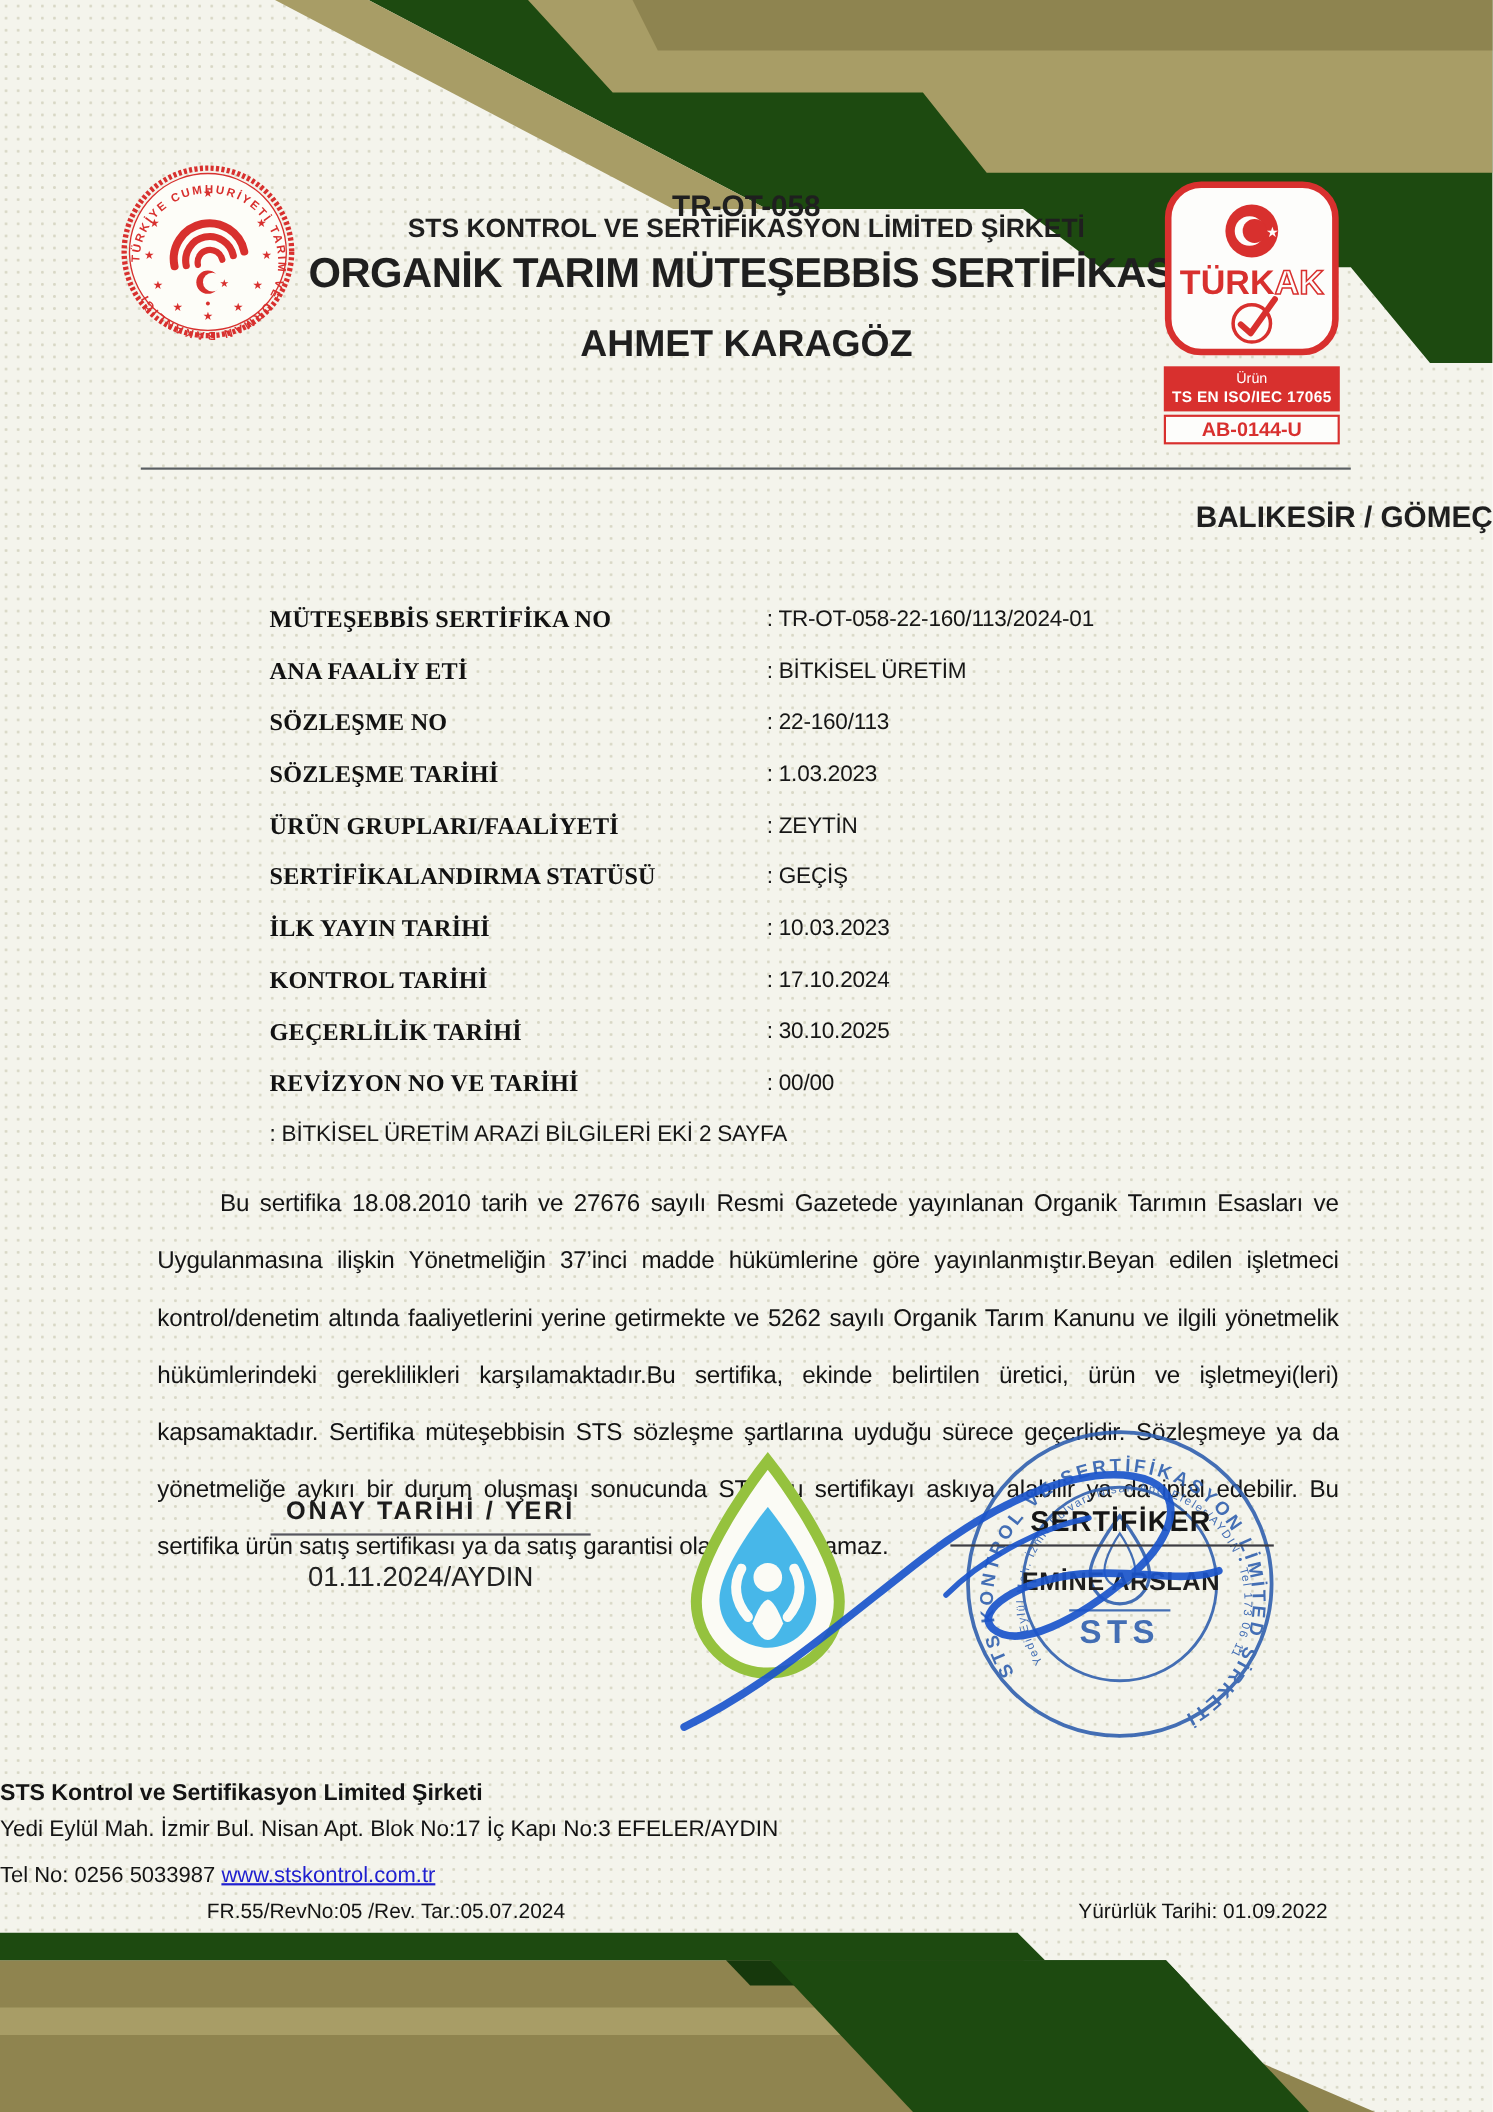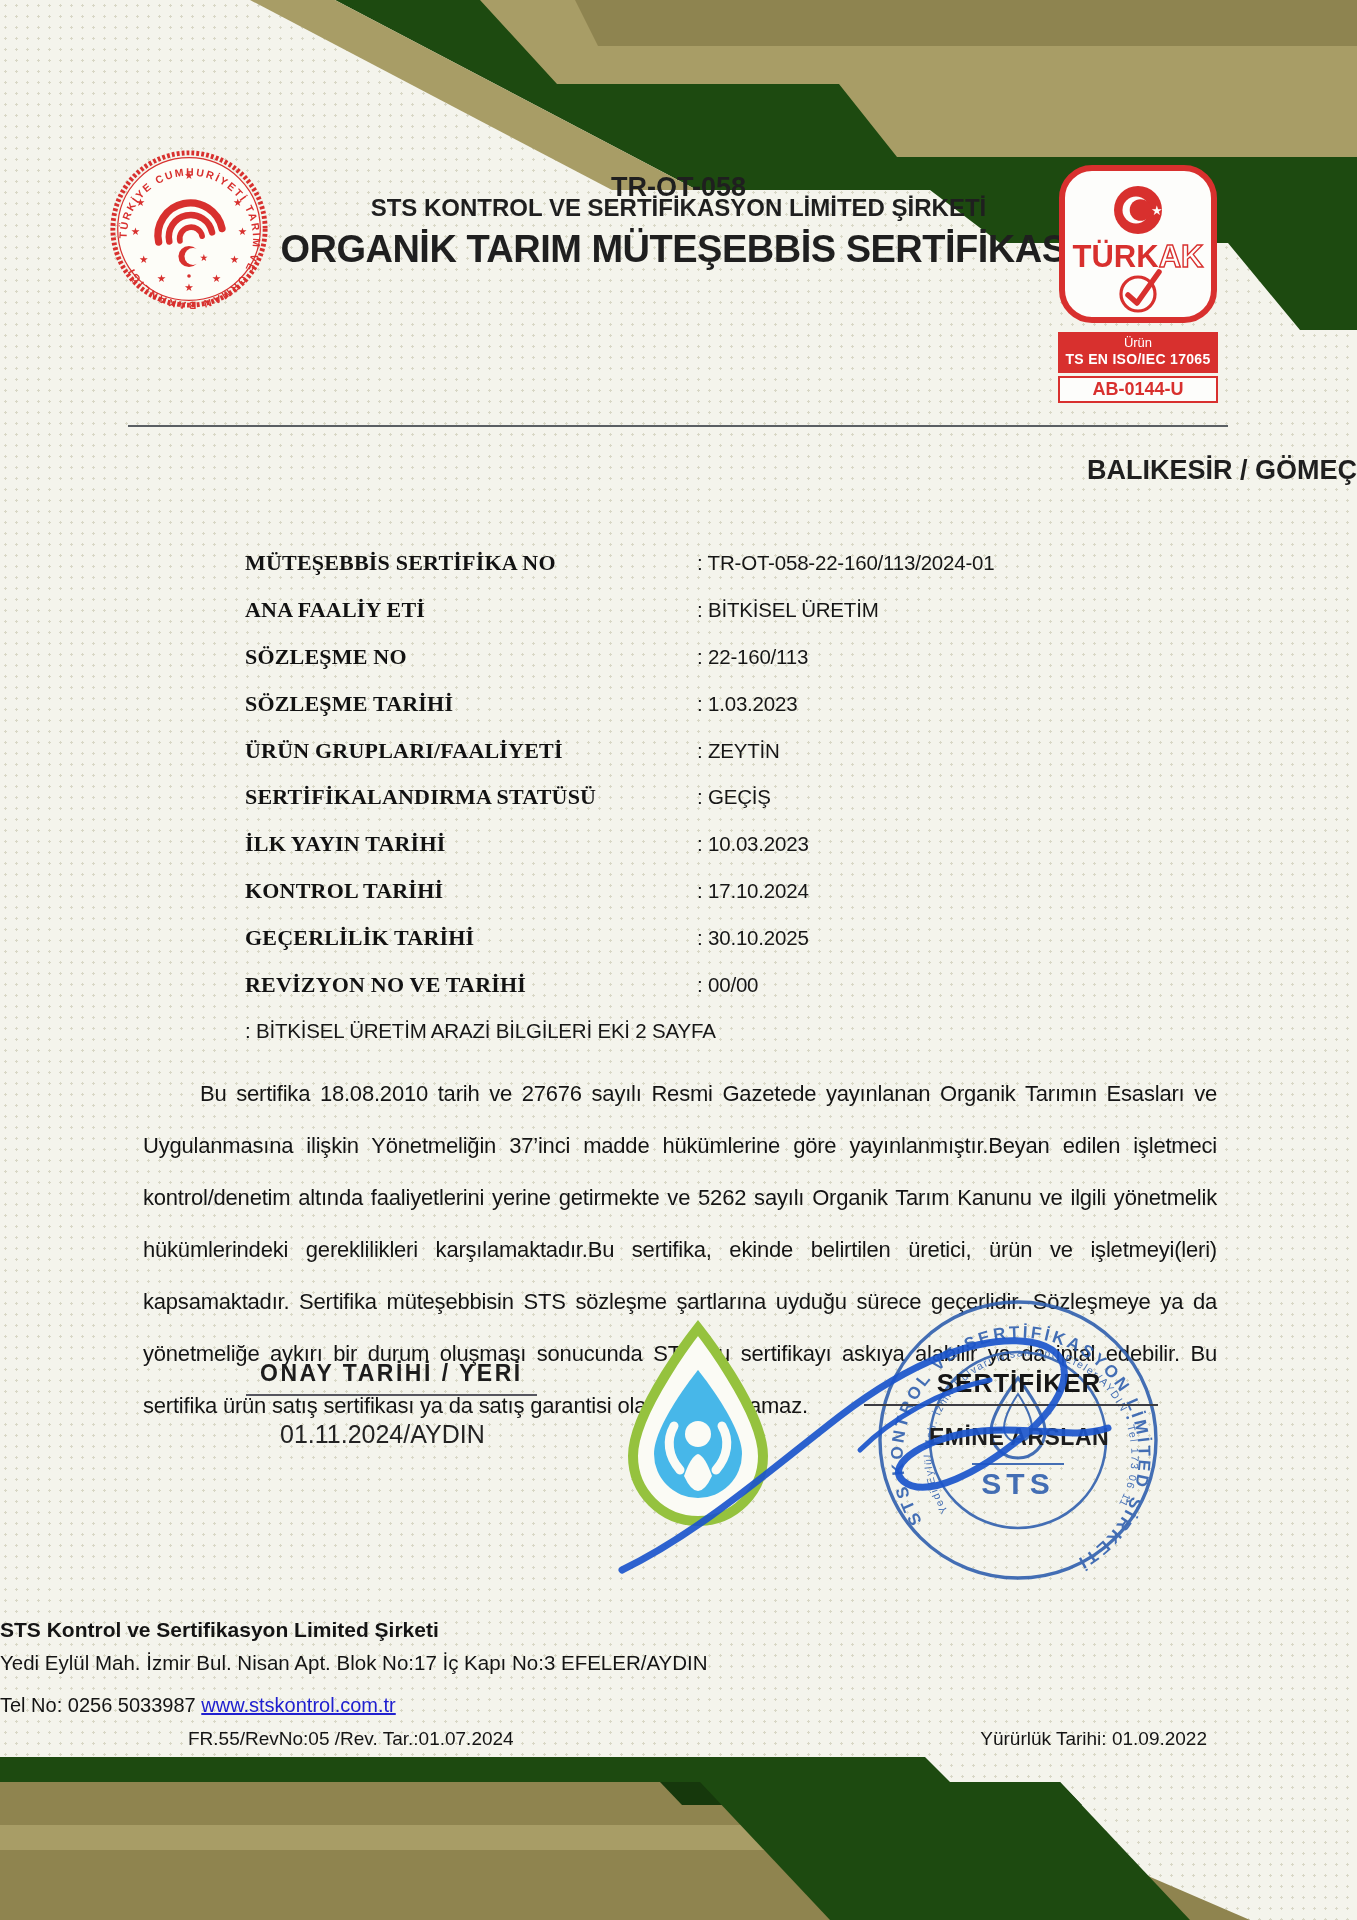--- a/index.html
+++ b/index.html
@@ -119,20 +119,21 @@
       <circle cx="0" cy="34" r="13" fill="#d8302e"></circle>
       <circle cx="5" cy="34" r="10.5" fill="#fdfdf8"></circle>
       <text x="13" y="39" font-size="12" fill="#d8302e">★</text>
       <circle cx="0" cy="58" r="2.2" fill="#d8302e"></circle>
     </g>
   </svg>
 
   <div class="hdr hdr-code">TR-OT-058</div>
   <div class="hdr hdr-company">STS KONTROL VE SERTİFİKASYON LİMİTED ŞİRKETİ</div>
   <div class="hdr hdr-title">ORGANİK TARIM MÜTEŞEBBİS SERTİFİKASI</div>
+  <div class="hdr hdr-holder">AHMET KARAGÖZ</div>
 
   <div class="turkak">
     <svg width="160" height="160" viewBox="0 0 160 160">
       <rect x="4" y="4" width="152" height="152" rx="30" fill="#fdfdfb" stroke="#d8302e" stroke-width="6"></rect>
       <circle cx="80" cy="46" r="24" fill="#d8302e"></circle>
       <circle cx="78" cy="46" r="13.5" fill="#fdfdfb"></circle>
       <circle cx="82.5" cy="46" r="10.8" fill="#d8302e"></circle>
       <text x="93" y="51" font-size="13" fill="#fdfdfb">★</text>
       <text x="80" y="103" text-anchor="middle" font-family="Liberation Sans, sans-serif" font-weight="bold" font-size="31">
         <tspan fill="#d8302e">TÜRK</tspan><tspan fill="#fdfdfb" stroke="#d8302e" stroke-width="1.4">AK</tspan>
@@ -242,16 +243,16 @@
     </g>
   </svg>
 
   <div class="foot foot-company">STS Kontrol ve Sertifikasyon Limited Şirketi</div>
   <div class="foot foot-address">Yedi Eylül Mah. İzmir Bul. Nisan Apt. Blok No:17 İç Kapı No:3 EFELER/AYDIN</div>
   <div class="foot foot-tel">
     <span>Tel No: 0256 5033987</span>
     <span> </span>
     <a class="foot-link">www.stskontrol.com.tr</a>
   </div>
-  <div class="foot-meta-left">FR.55/RevNo:05 /Rev. Tar.:01.07.2024</div>
+  <div class="foot-meta-left">FR.55/RevNo:05 /Rev. Tar.:05.07.2024</div>
   <div class="foot-meta-right">Yürürlük Tarihi: 01.09.2022</div>
 
 </div>
 
 </body></html>

